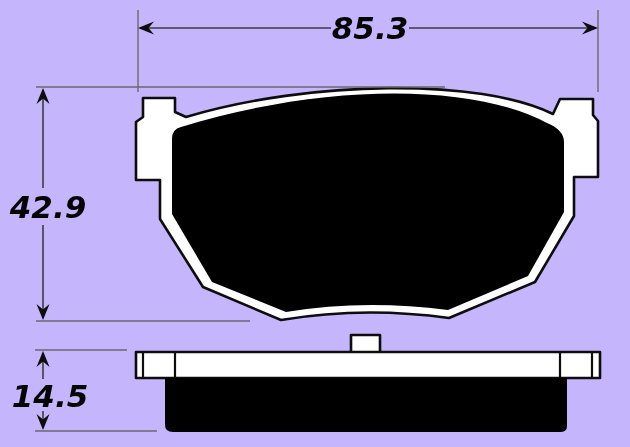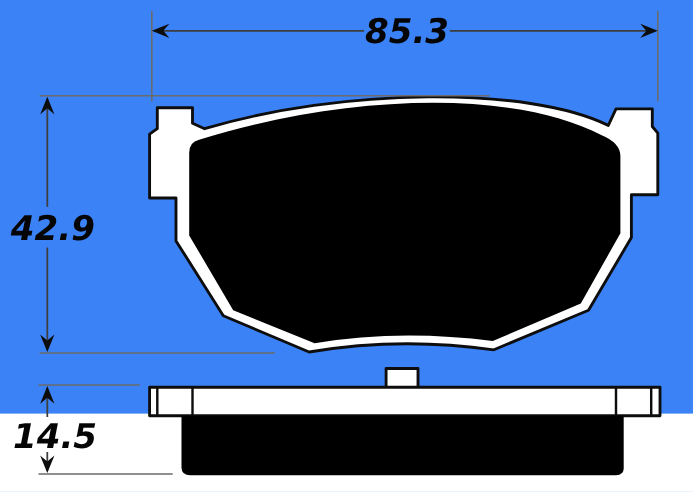--- a/index.html
+++ b/index.html
@@ -7,22 +7,22 @@
     padding: 0;
     background: #ffffff;
     width: 630px;
     height: 447px;
     overflow: hidden;
     font-family: "DejaVu Sans", sans-serif;
   }
   .drawing-stage {
     position: relative;
     width: 630px;
-    height: 376px;
-    background: #3b82f6;
+    height: 447px;
+    background: #c4b5fd;
   }
   svg { display: block; }
   
   .part-outline {
     fill: #ffffff;
     stroke: #0d0d0d;
     stroke-width: 2.6;
     stroke-linejoin: round;
   }
   .part-fill {

